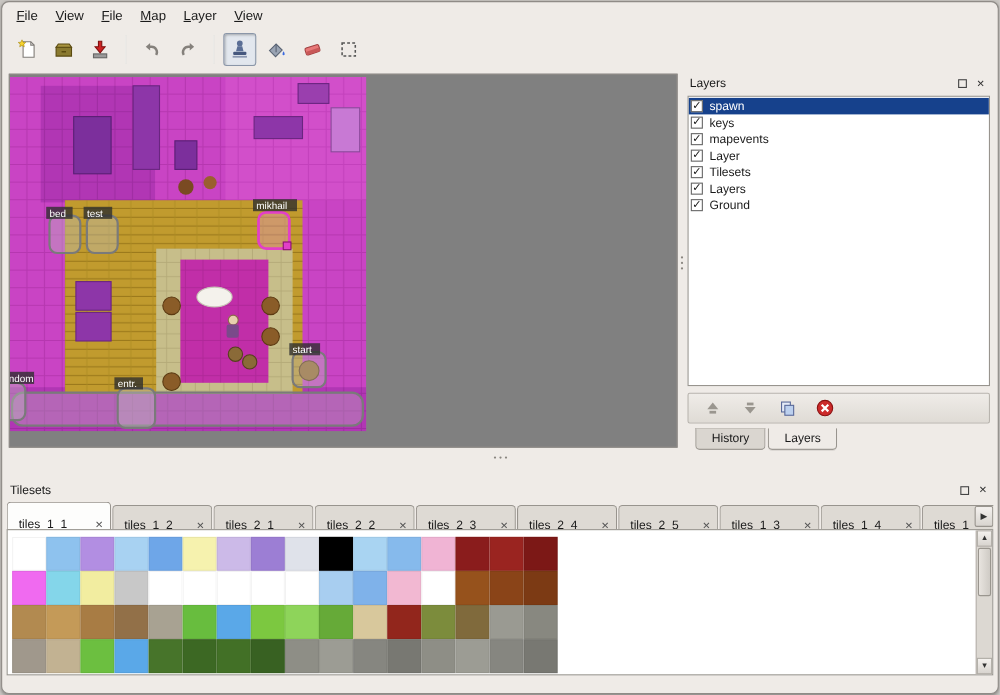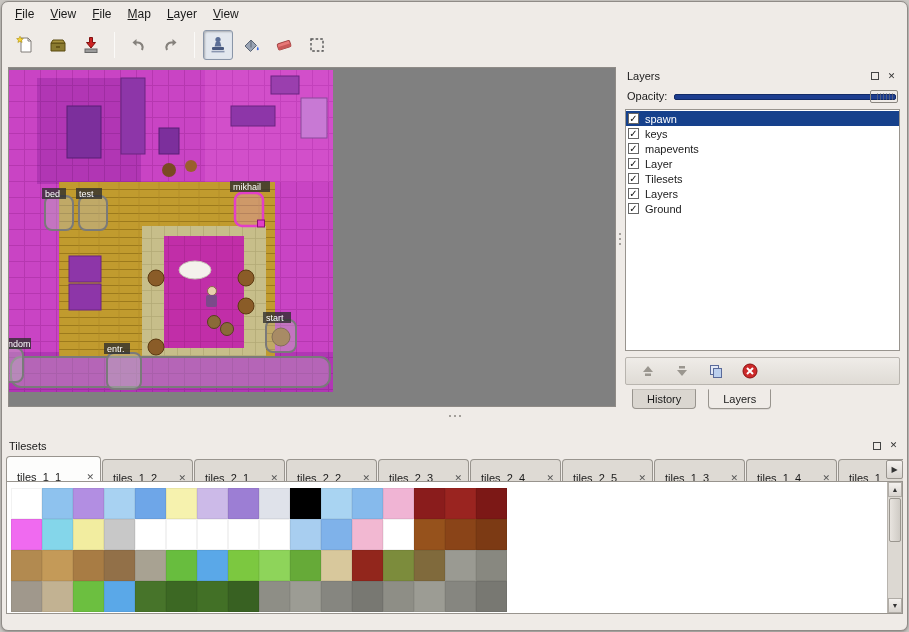--- a/index.html
+++ b/index.html
@@ -30,21 +30,21 @@
   .opacity-row .lbl{font-size:11px}
   .slider{flex:1;position:relative;height:15px}
   .slider .track{position:absolute;left:0;right:2px;top:5px;height:6px;background:#1d3d8f;border:1px solid #122a66;border-radius:2px}
   .slider .handle{position:absolute;right:0;top:1px;width:28px;height:13px;background:linear-gradient(#fbf9f7,#d9d5d0);border:1px solid #8a8680;border-radius:2px;background-image:repeating-linear-gradient(90deg,rgba(120,120,120,.55) 0 1px,rgba(255,255,255,0) 1px 3px);background-clip:content-box;padding:2px 4px}
   .layer-list{flex:1;background:#fff;border:1px solid #98948e;margin:2px 1px 0 1px;overflow:hidden;padding-top:1px}
   .layer-row{display:flex;align-items:center;gap:6px;height:15px;padding:0 2px;font-size:11px}
   .layer-row.selected{background:#16418c;color:#fff}
   .cb{width:11px;height:11px;background:#fff;border:1px solid #666;display:flex;align-items:center;justify-content:center;font-size:10px;line-height:1;color:#111;flex:none}
   .panel-actions{height:28px;display:flex;align-items:center;gap:14px;padding:0 12px;background:linear-gradient(#efece8,#dfdbd5);border:1px solid #b8b4ae;margin:6px 1px 2px 1px;border-radius:2px}
   .pbtn{width:20px;height:20px;display:flex;align-items:center;justify-content:center;border:1px solid transparent;border-radius:2px}
-  .side-tabs{height:24px;display:flex;gap:12px;padding:2px 8px 0 8px;align-items:flex-start}
+  .side-tabs{height:24px;display:flex;gap:2px;padding:2px 8px 0 8px;align-items:flex-start}
   .side-tab{padding:3px 14px;border:1px solid #98948e;border-top:1px solid #c6c2bc;border-radius:0 0 4px 4px;background:#dad6d0;font-size:11px}
   .side-tab.active{background:#efebe7;border-top-color:#efebe7;box-shadow:0 1px 0 rgba(0,0,0,.08)}
   
   .hsplit{height:10px;display:flex;align-items:center;justify-content:center;gap:3px}
   
   .tilesets{margin:16px 4px;display:flex;flex-direction:column;height:182px}
   .ts-tabbar{position:relative;height:26px;display:flex;align-items:flex-end;overflow:hidden;padding-right:20px}
   .ts-tab{flex:none;width:91px;height:22px;display:flex;align-items:center;gap:5px;padding:16px 6px 0 10px;background:#dedad4;border:1px solid #98948e;border-bottom:none;border-radius:4px 4px 0 0;font-size:11px;margin-right:1px}
   .ts-tab.active{background:#fdfdfc;height:25px;width:95px}
   .ts-label{flex:1;overflow:hidden;white-space:nowrap}
@@ -260,27 +260,20 @@
       <div class="panel-title">
         <span class="t">Layers</span>
         <span class="mini-btn">
             <span class="float-glyph"></span>
           </span>
         <span class="mini-btn">
             <span>✕</span>
           </span>
       </div>
 
-      <div class="opacity-row">
-        <span class="lbl">Opacity:</span>
-        <div class="slider">
-          <div class="track"></div>
-          <div class="handle"></div>
-        </div>
-      </div>
 
       <div class="layer-list">
         <div class="layer-row selected">
           <span class="cb">✓</span>
           <span>spawn</span>
         </div>
         <div class="layer-row">
           <span class="cb">✓</span>
           <span>keys</span>
         </div>

